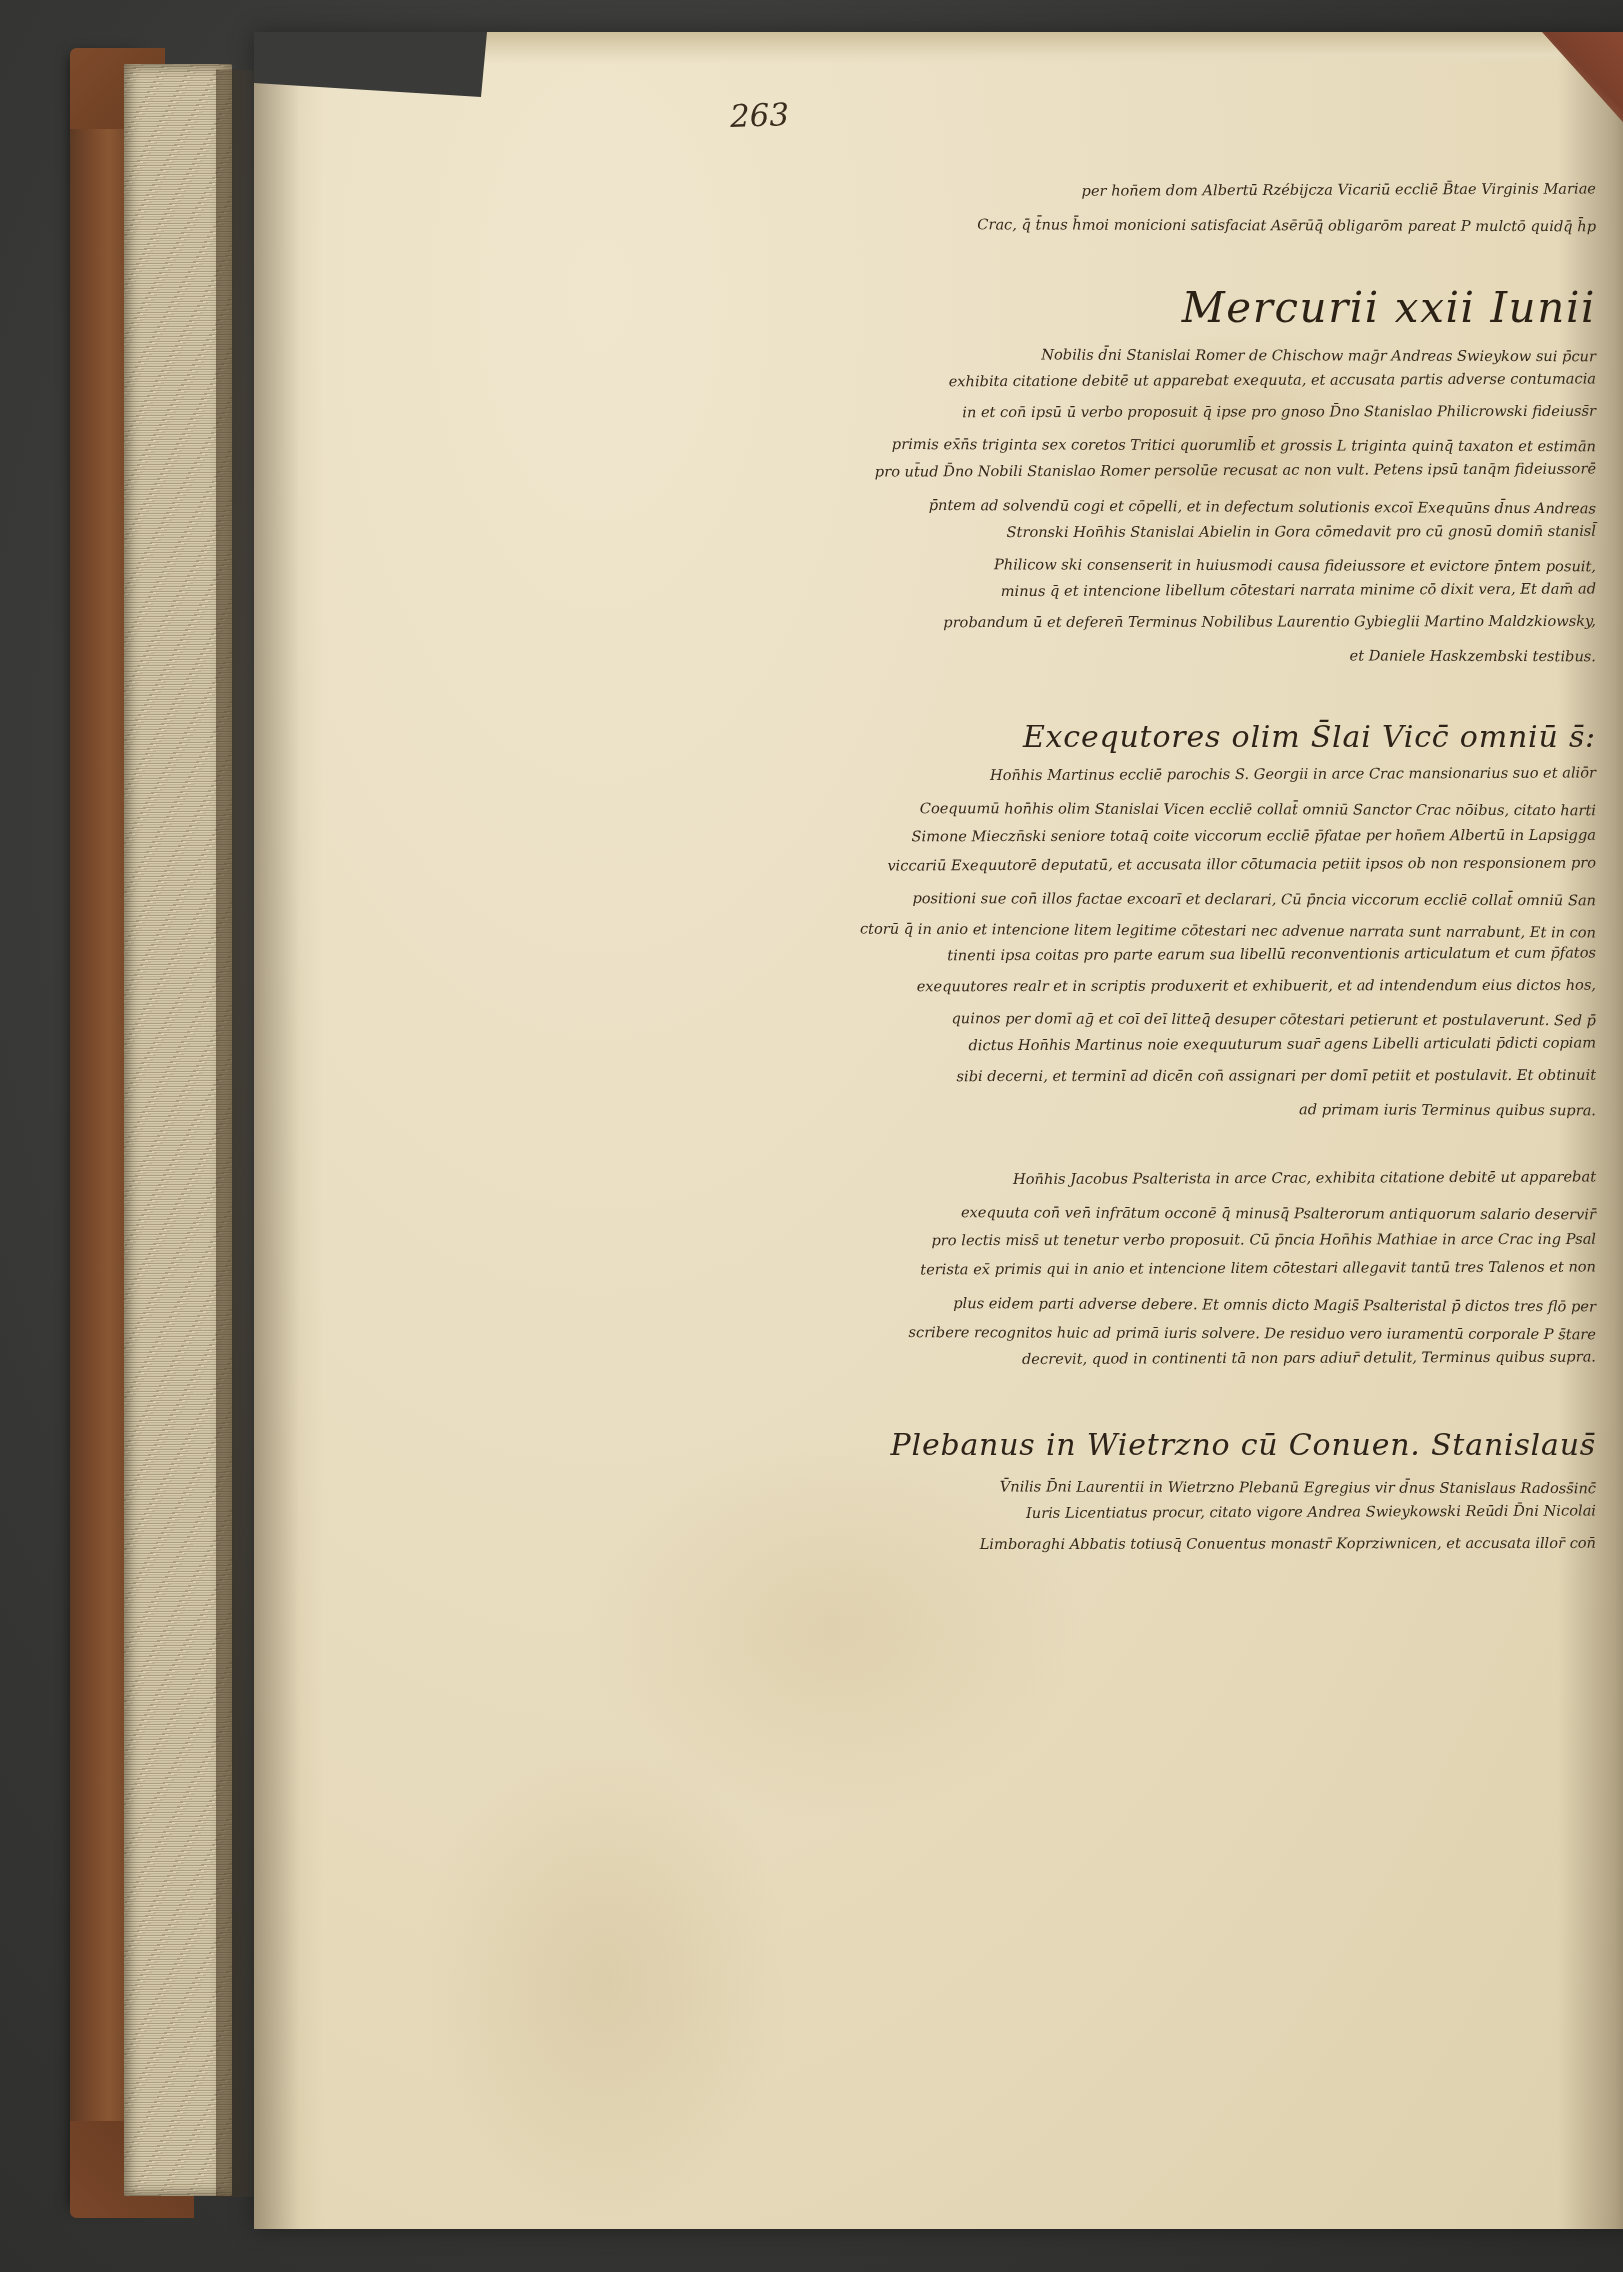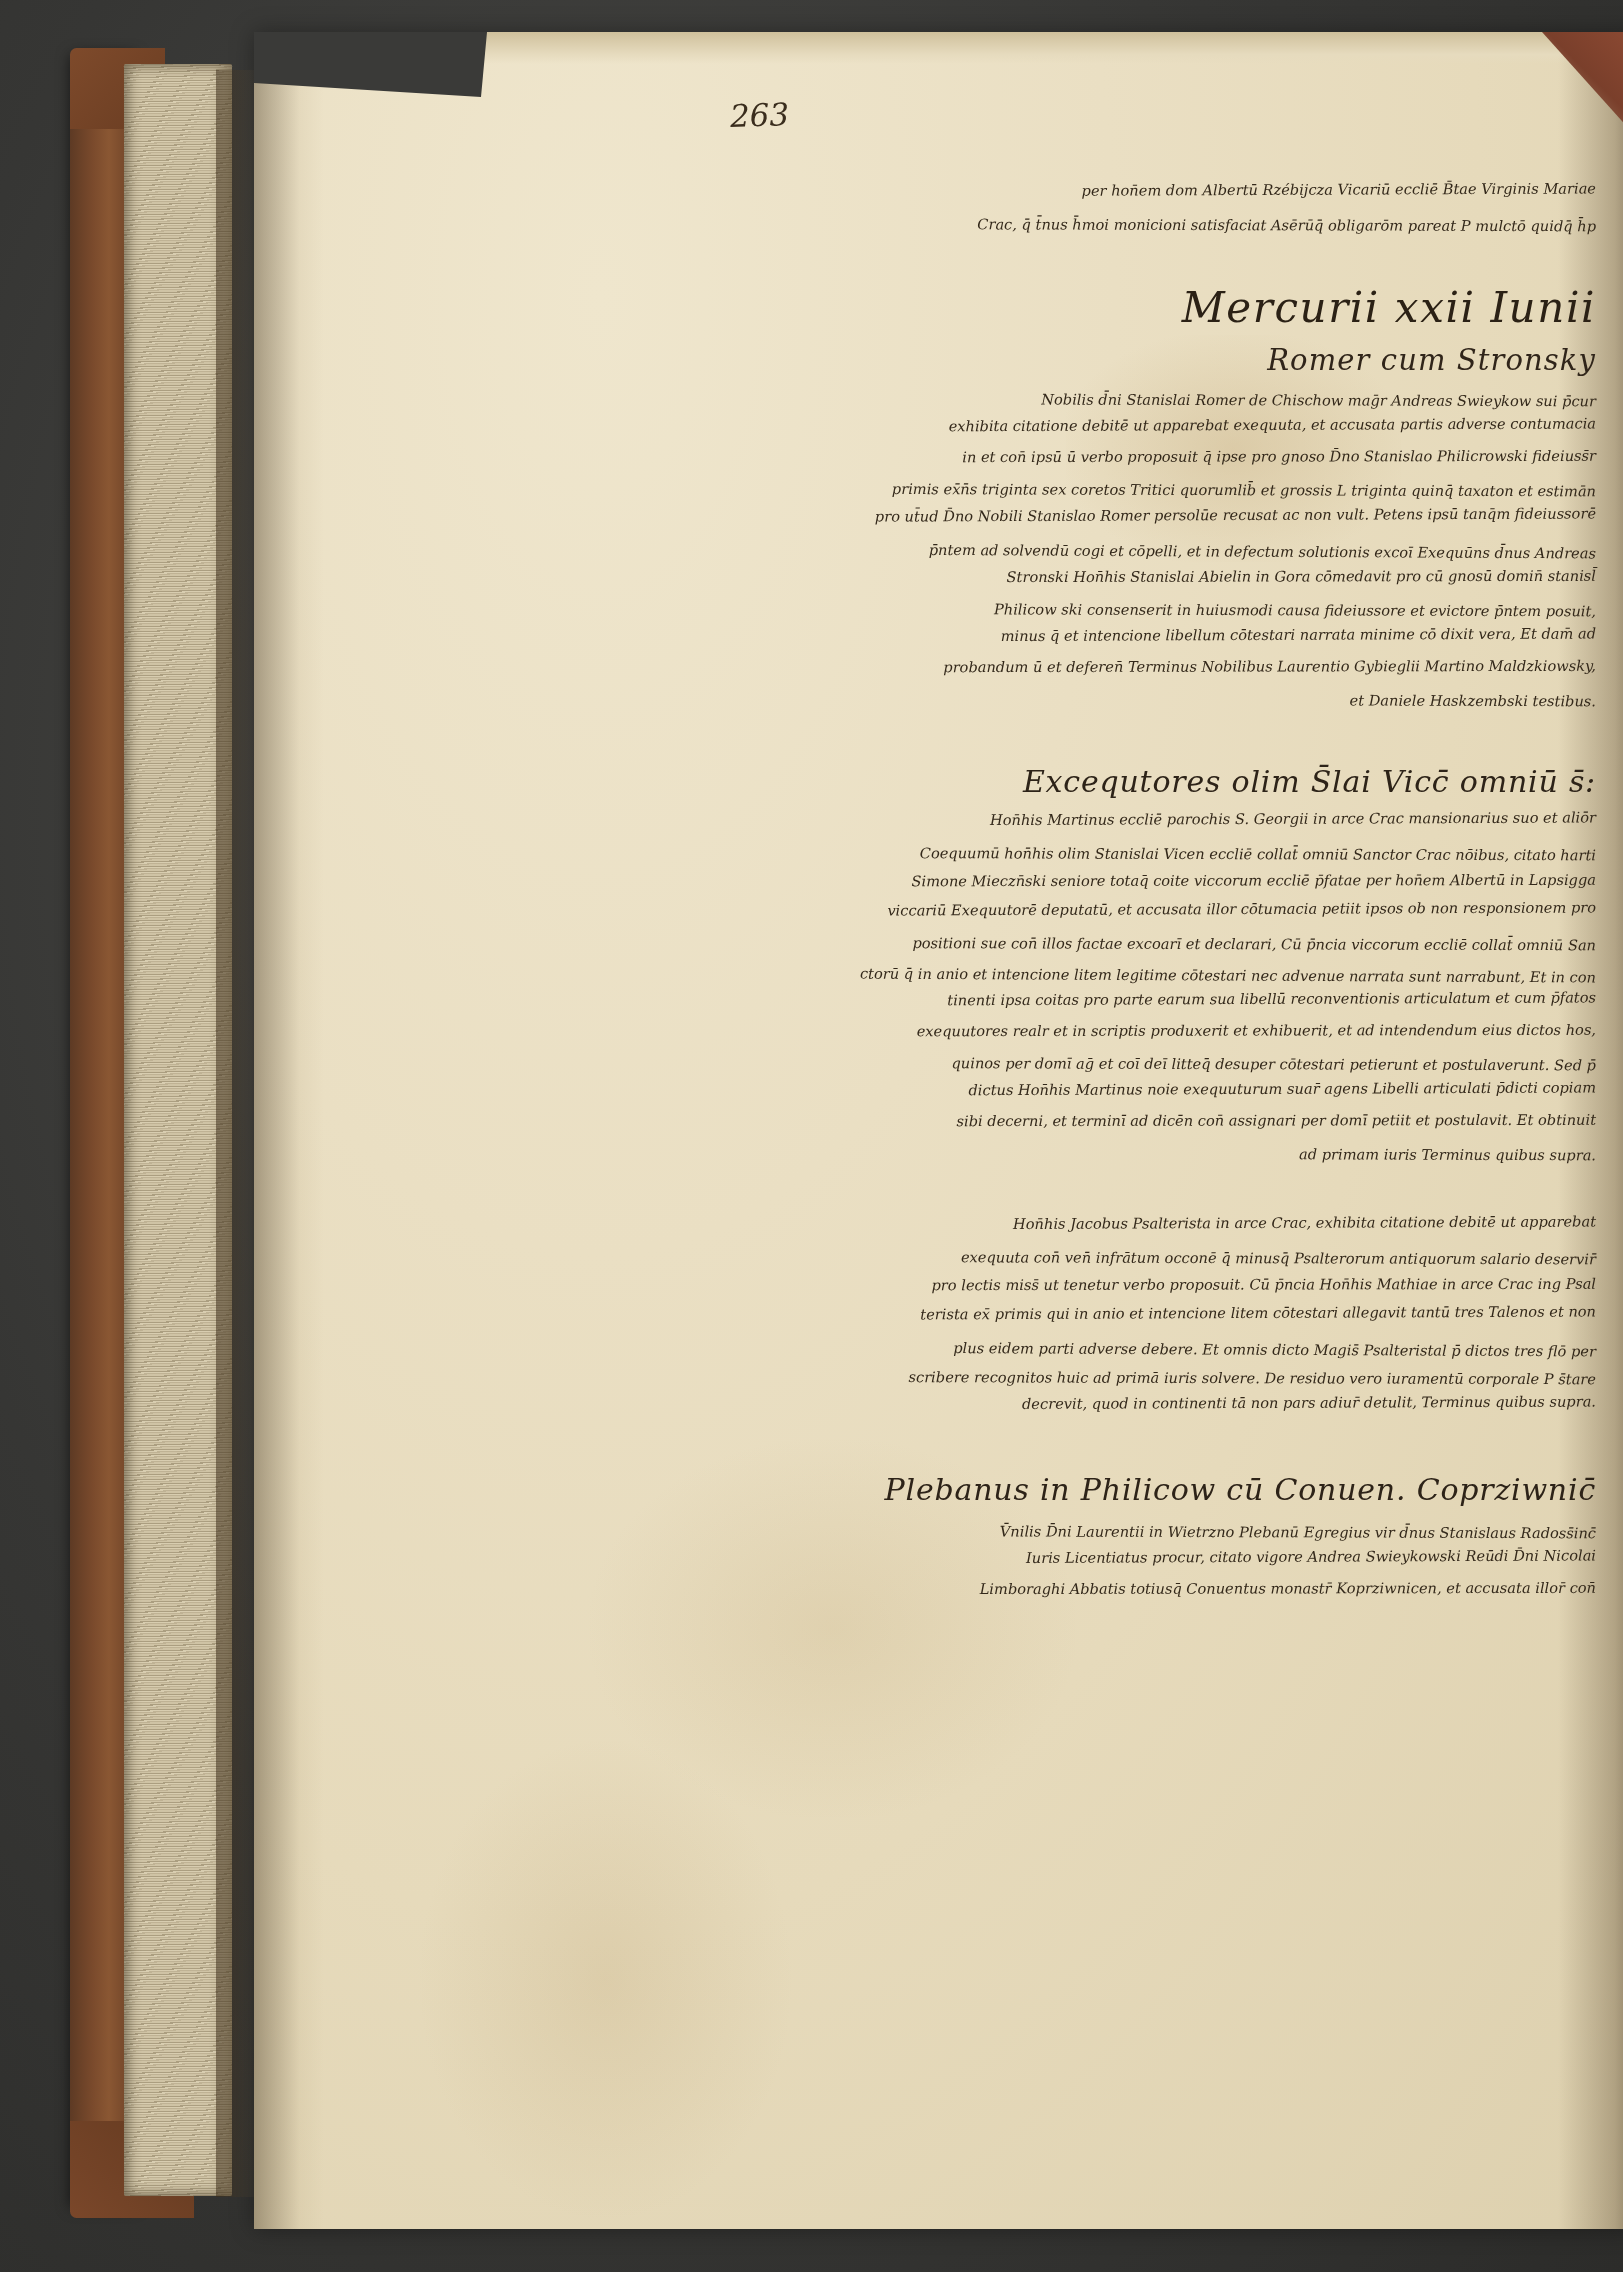--- a/index.html
+++ b/index.html
@@ -292,21 +292,20 @@
 
         <div class="para">
           <span class="line indent3 t1">per hon̄em dom Albertū Rzébijcza Vicariū eccliē B̄tae Virginis Mariae</span>
           <span class="line indent3 t2">Crac, q̄ t̄nus h̄moi monicioni satisfaciat Asērūq̄ obligarōm pareat P mulctō quidq̄ h̄p</span>
         </div>
 
         <div class="block-gap-s"></div>
 
         <div class="heading-major">Mercurii xxii Iunii</div>
 
-        <div class="heading-sub">Romer cum Stronsky</div>
         <div class="para">
           <span class="line t2">Nobilis d̄ni Stanislai Romer de Chischow maḡr Andreas Swieykow sui p̄cur</span>
           <span class="line indent1 t1">exhibita citatione debitē ut apparebat exequuta, et accusata partis adverse contumacia</span>
           <span class="line t3">in et con̄ ipsū ū verbo proposuit q̄ ipse pro gnoso D̄no Stanislao Philicrowski fideiuss̄r</span>
           <span class="line t2">primis ex̄n̄s triginta sex coretos Tritici quorumlib̄ et grossis L triginta quinq̄ taxaton et estimān</span>
           <span class="line t1">pro ut̄ud D̄no Nobili Stanislao Romer persolūe recusat ac non vult. Petens ipsū tanq̄m fideiussorē</span>
           <span class="line t4">p̄ntem ad solvendū cogi et cōpelli, et in defectum solutionis excoī Exequūns d̄nus Andreas</span>
           <span class="line t3">Stronski Hon̄his Stanislai Abielin in Gora cōmedavit pro cū gnosū domin̄ stanisl̄</span>
           <span class="line t2">Philicow ski consenserit in huiusmodi causa fideiussore et evictore p̄ntem posuit,</span>
           <span class="line t1">minus q̄ et intencione libellum cōtestari narrata minime cō dixit vera, Et dam̄ ad</span>
@@ -339,21 +338,21 @@
           <span class="line t2">exequuta con̄ ven̄ infrātum occonē q̄ minusq̄ Psalterorum antiquorum salario deservir̄</span>
           <span class="line t3">pro lectis miss̄ ut tenetur verbo proposuit. Cū p̄ncia Hon̄his Mathiae in arce Crac ing Psal</span>
           <span class="line t1">terista ex̄ primis qui in anio et intencione litem cōtestari allegavit tantū tres Talenos et non</span>
           <span class="line t4">plus eidem parti adverse debere. Et omnis dicto Magis̄ Psalteristal p̄ dictos tres flō per</span>
           <span class="line t2">scribere recognitos huic ad primā iuris solvere. De residuo vero iuramentū corporale P s̄tare</span>
           <span class="line t1">decrevit, quod in continenti tā non pars adiur̄ detulit, Terminus quibus supra.</span>
         </div>
 
         <div class="block-gap-m"></div>
 
-        <div class="heading-section ind-b">Plebanus in Philicow cū Conuen. Coprziwnic̄</div>
+        <div class="heading-section ind-b">Plebanus in Wietrzno cū Conuen. Stanislaus̄</div>
         <div class="para">
           <span class="line t2">V̄nilis D̄ni Laurentii in Wietrzno Plebanū Egregius vir d̄nus Stanislaus Radoss̄inc̄</span>
           <span class="line indent1 t1">Iuris Licentiatus procur, citato vigore Andrea Swieykowski Reūdi D̄ni Nicolai</span>
           <span class="line indent2 t3">Limboraghi Abbatis totiusq̄ Conuentus monastr̄ Koprziwnicen, et accusata illor̄ con̄</span>
         </div>
 
       </div>
     </div>
   </div>
 </div>

